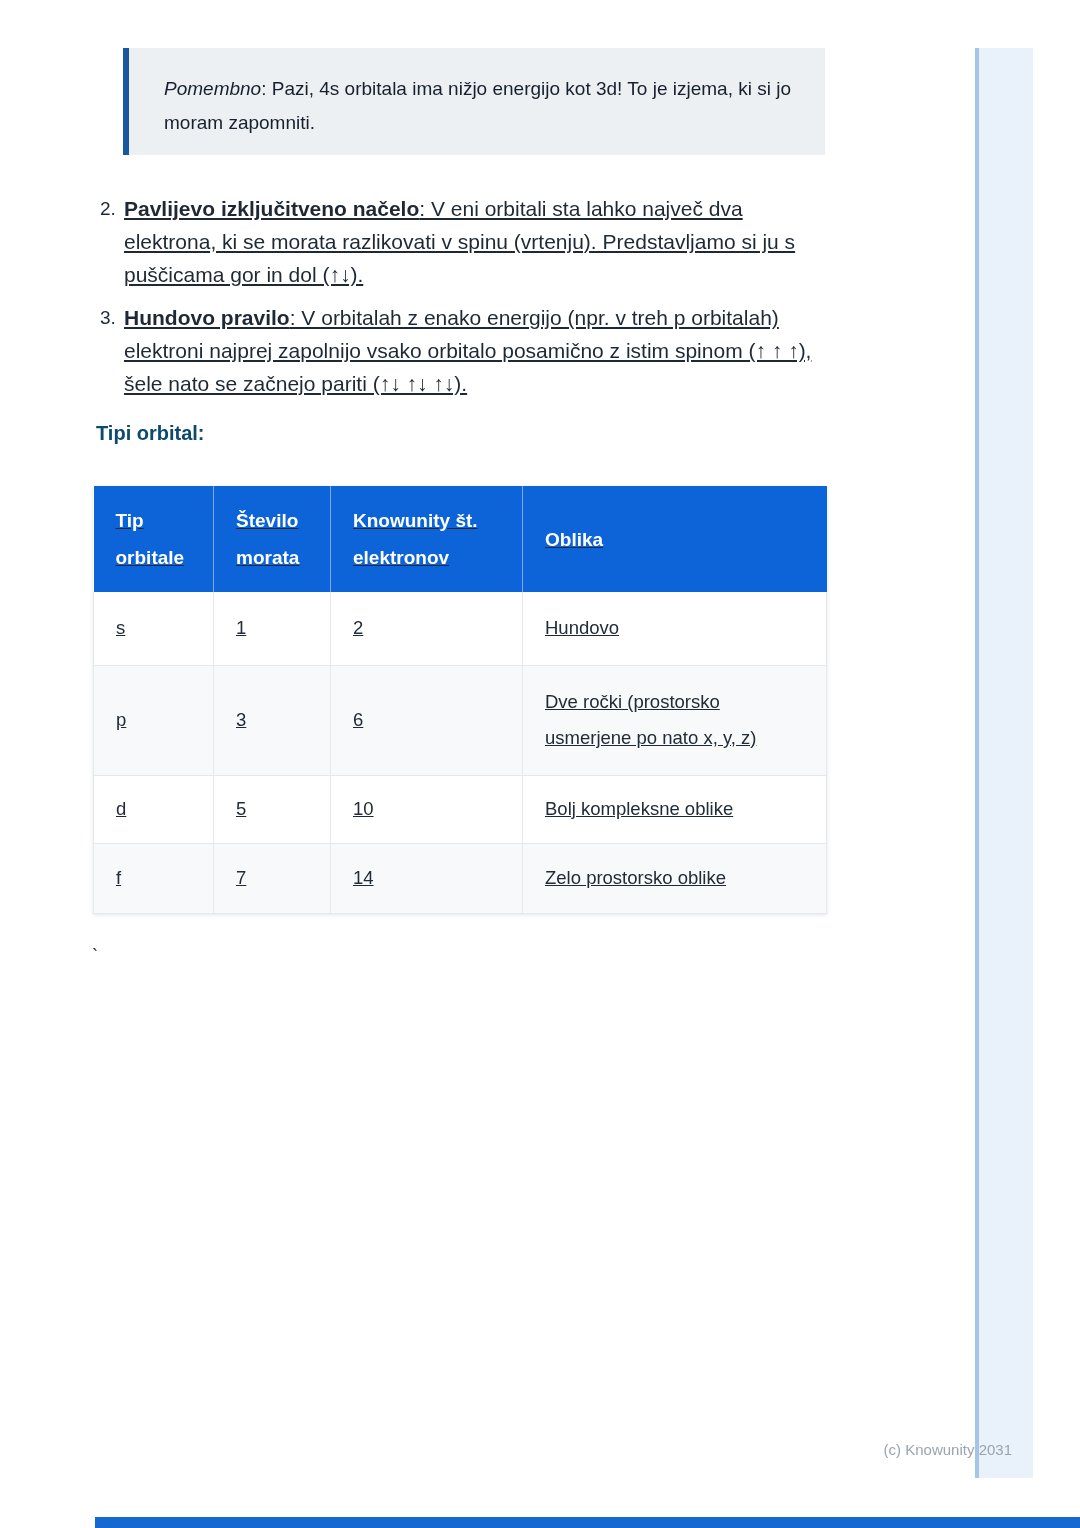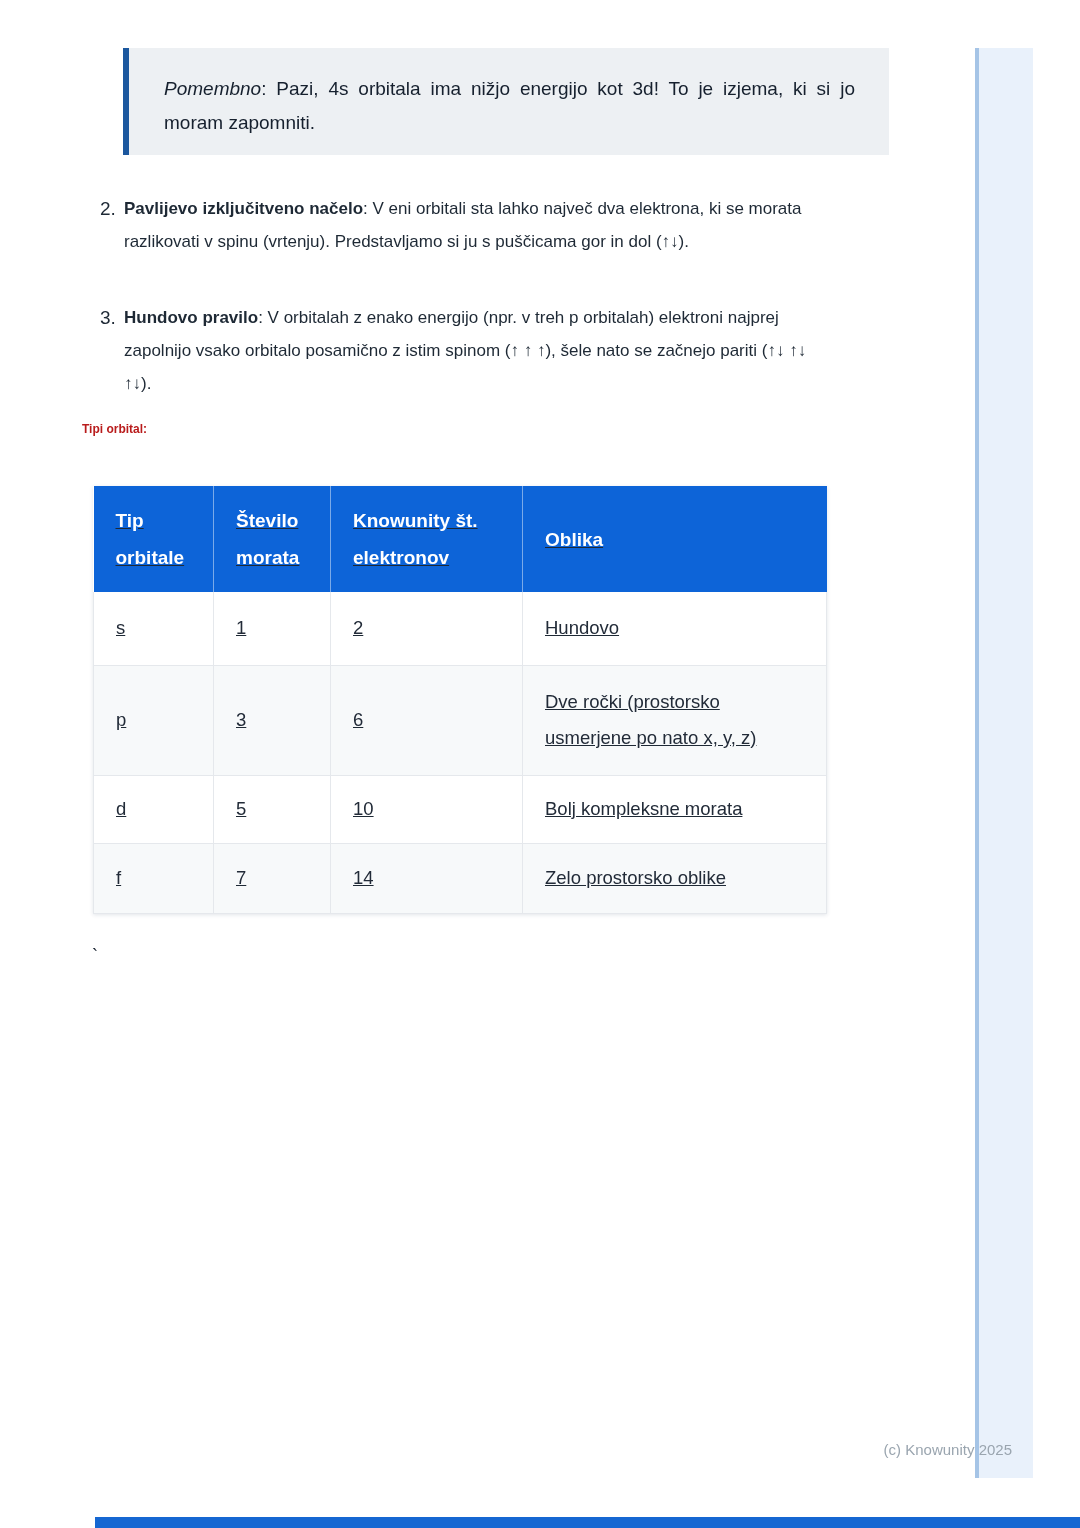--- a/index.html
+++ b/index.html
@@ -1,37 +1,37 @@
 <!DOCTYPE html>
 <html><head>
 <meta charset="utf-8">
 <style>
   * { margin:0; padding:0; box-sizing:border-box; }
   html,body { width:1080px; height:1528px; background:#ffffff; overflow:hidden;
               font-family:"Liberation Sans","DejaVu Sans",sans-serif; color:#1e2935; }
   .page { position:relative; width:1080px; height:1528px; background:#ffffff; }
 
   
-  .callout { position:absolute; left:123px; top:48px; width:766px; height:107px;
+  .callout { position:absolute; left:123px; top:48px; width:702px; height:107px;
              background:#edf0f3; border-left:6px solid #1b579e;
              padding:24px 34px 0 35px; font-size:19px; line-height:34px;
              text-align:justify; color:#16202e; }
   .callout .lead { font-style:italic; }
 
   
   .olist-item { position:absolute; left:100px; width:726px; display:flex; }
   .olist-item .num { flex:0 0 24px; font-size:19px; line-height:33px; }
-  .olist-item .item-text { flex:1; font-size:17px; line-height:33px; }
+  .olist-item .item-text { flex:1; font-size:21px; line-height:33px;text-decoration:underline; }
   .item-title { font-weight:bold; }
   #item-2 { top:192px; }
   #item-3 { top:301px; }
 
   
-  .section-heading { position:absolute; left:82px; top:422px; font-size:12px;
-                     font-weight:bold; color:#b91c1c; }
+  .section-heading { position:absolute; left:96px; top:422px; font-size:20px;
+                     font-weight:bold; color:#0c4a6e; }
 
   
   .orb-table { position:absolute; left:93px; top:486px; width:733px;
                border-collapse:collapse; table-layout:fixed;
                box-shadow:0 1px 4px rgba(20,40,70,.12); background:#fff;text-decoration:underline; }
   .orb-table col.c1 { width:120px; } .orb-table col.c2 { width:117px; }
   .orb-table col.c3 { width:192px; } .orb-table col.c4 { width:304px; }
   .orb-table th { background:#0d64d8; color:#ffffff; font-size:19px; font-weight:bold;
                   text-align:left; vertical-align:middle; padding:14px 16px 14px 22px;
                   height:106px; line-height:37px; border-left:1px solid rgba(255,255,255,.45); }
@@ -110,32 +110,32 @@
       <tr class="r1 alt">
         <td>p</td>
         <td>3</td>
         <td>6</td>
         <td>Dve ročki (prostorsko usmerjene po nato x, y, z)</td>
       </tr>
       <tr class="r2">
         <td>d</td>
         <td>5</td>
         <td>10</td>
-        <td>Bolj kompleksne morata</td>
+        <td>Bolj kompleksne oblike</td>
       </tr>
       <tr class="r3 alt">
         <td>f</td>
         <td>7</td>
         <td>14</td>
         <td>Zelo prostorsko oblike</td>
       </tr>
     </tbody>
   </table>
 
   <div class="stray">`</div>
 
   <div class="side-stripe"></div>
 
-  <div class="footer-copyright">(c) Knowunity 2025</div>
+  <div class="footer-copyright">(c) Knowunity 2031</div>
 
   <div class="bottom-bar"></div>
 
 </div>
 
 </body></html>

